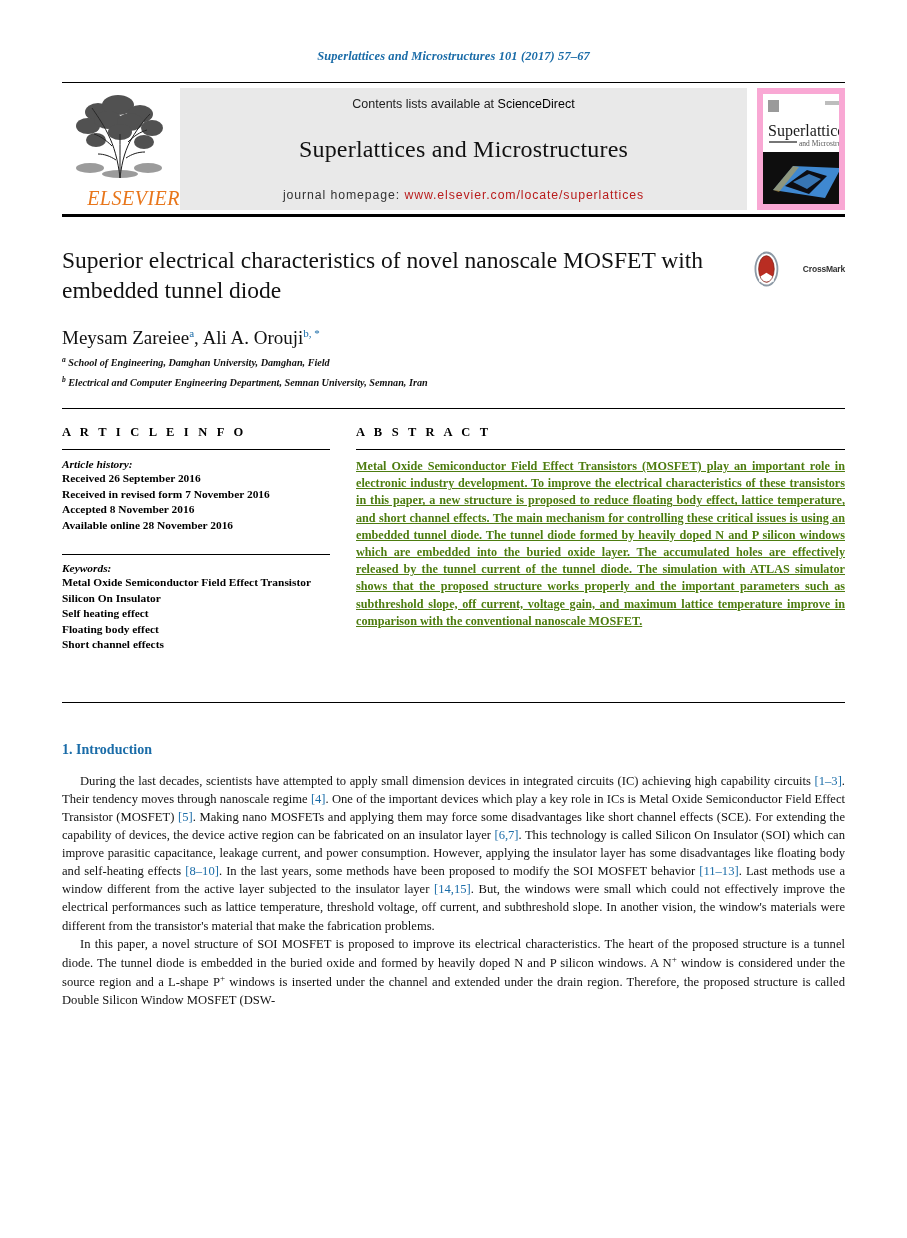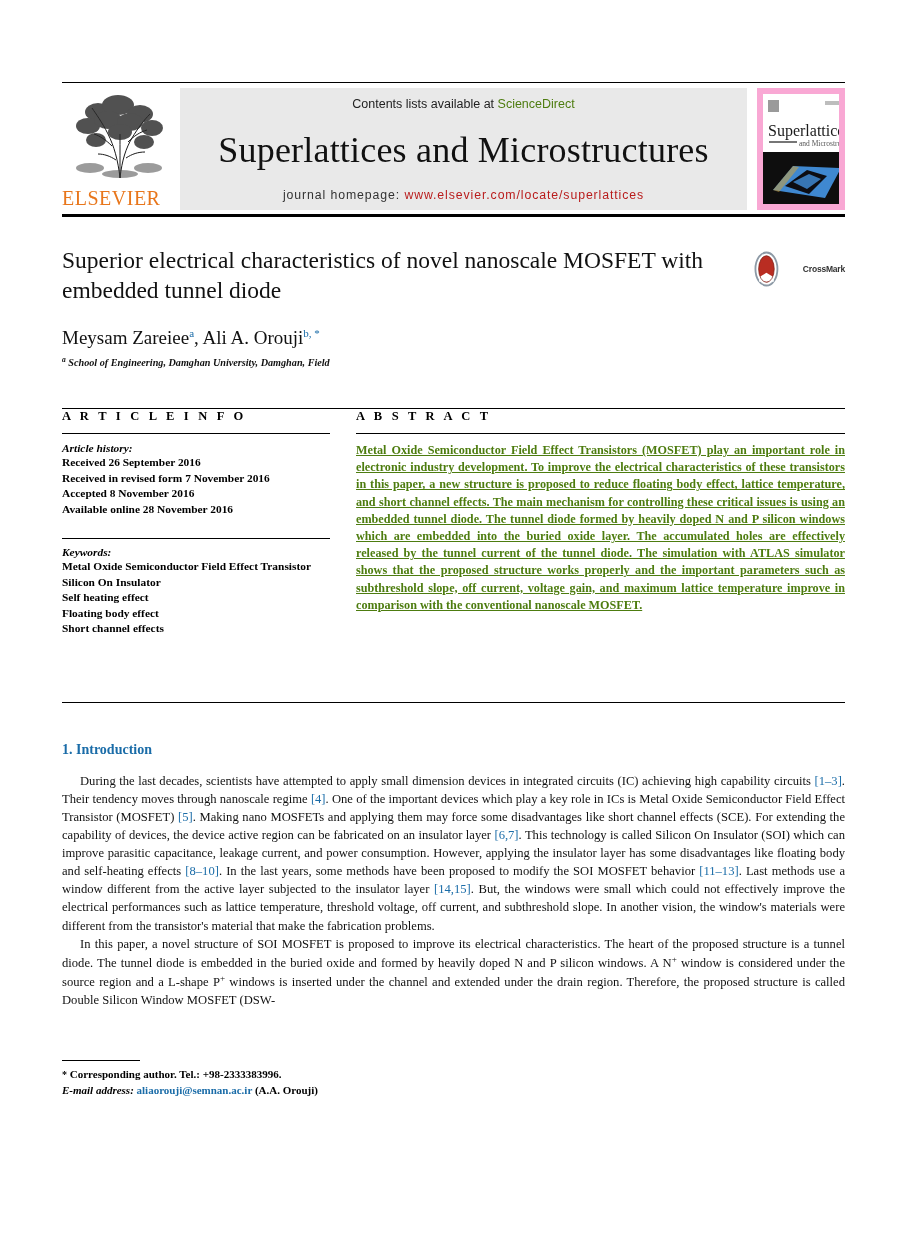--- a/index.html
+++ b/index.html
@@ -52,23 +52,24 @@
     align-items: stretch;
     height: 122px;
   }
   .elsevier-logo {
     width: 118px;
     flex: 0 0 118px;
     position: relative;
     display: flex;
     flex-direction: column;
     justify-content: flex-end;
-    align-items: flex-start;
+    align-items: flex-end;
     padding-bottom: 2px;
     box-sizing: border-box;
+    font-style: italic;
   }
   .tree-svg { position: absolute; top: 2px; left: 6px; }
   .elsevier-word {
     font-family: "Liberation Serif", serif;
     font-size: 20px;
     letter-spacing: 0.5px;
     color: #e8761b;
     position: relative;
     z-index: 2;
     line-height: 1;
@@ -82,24 +83,24 @@
     align-items: center;
     padding: 9px 0 8px 0;
     box-sizing: border-box;
   }
   .contents-line {
     font-family: "Liberation Sans", sans-serif;
     font-size: 12.5px;
     color: #222;
   }
   .contents-line .sd {
-    color: #4d7c0f;
+    color: #000000;
   }
   .journal-title {
-    font-size: 36px;
+    font-size: 24px;
     color: #111;
     letter-spacing: 0.2px;
   }
   .homepage-line {
     font-family: "Liberation Sans", sans-serif;
     font-size: 12.3px;
     color: #333;
     letter-spacing: 0.9px;
   }
   .homepage-line .url { color: #b91c1c; }
@@ -167,20 +168,21 @@
   }
   .affil sup { font-size: 7.5px; font-weight: bold; }
 
   
   .info-abstract {
     position: absolute;
     top: 408px;
     left: 62px;
     width: 783px;
     border-top: 1.4px solid #000;
+    padding-top: 16px;
     display: flex;
     gap: 26px;
     box-sizing: border-box;
   }
   .col-info { flex: 0 0 268px; }
   .col-abstract { flex: 1 1 auto; }
   .section-head {
     font-family: "Liberation Serif", serif;
     font-size: 12.5px;
     font-weight: bold;
@@ -293,20 +295,21 @@
     font-weight: bold;
     color: #111;
     line-height: 1.35;
   }
 </style>
 </head>
 <body>
 
 <div class="page">
 
+  <div class="running-head">Superlattices and Microstructures 101 (2017) 57–67</div>
 
   <div class="masthead">
     <div class="masthead-inner">
 
       <div class="elsevier-logo">
         <svg class="tree-svg" width="104" height="96" viewBox="0 0 104 96">
           <g fill="none" stroke="#1a1a1a" stroke-width="1">
             <path d="M52 88 C50 70 46 56 40 44 C34 32 28 24 24 18"></path>
             <path d="M52 88 C54 70 58 58 64 48 C70 38 76 30 82 24"></path>
             <path d="M52 88 C52 72 52 58 52 44"></path>
@@ -382,20 +385,24 @@
     </div>
 
     <div class="authors">
       <span>Meysam Zareiee</span><sup>a</sup><span>, </span><span>Ali A. Orouji</span><sup>b, *</sup>
     </div>
 
     <div class="affil">
       <sup>a</sup>
       <span>School of Engineering, Damghan University, Damghan, Field</span>
     </div>
+    <div class="affil">
+      <sup>b</sup>
+      <span>Electrical and Computer Engineering Department, Semnan University, Semnan, Iran</span>
+    </div>
   </div>
 
   <div class="info-abstract">
 
     <div class="col-info">
       <div class="section-head">A R T I C L E   I N F O</div>
       <div class="rule"></div>
       <div class="history-label">Article history:</div>
       <div class="history-line">Received 26 September 2016</div>
       <div class="history-line">Received in revised form 7 November 2016</div>
@@ -424,27 +431,15 @@
   <div class="body-rule"></div>
 
   <div class="body-content">
     <div class="sec-title">1. Introduction</div>
 
     <p class="para"><span>During the last decades, scientists have attempted to apply small dimension devices in integrated circuits (IC) achieving high capability circuits </span><span class="cite">[1–3]</span><span>. Their tendency moves through nanoscale regime </span><span class="cite">[4]</span><span>. One of the important devices which play a key role in ICs is Metal Oxide Semiconductor Field Effect Transistor (MOSFET) </span><span class="cite">[5]</span><span>. Making nano MOSFETs and applying them may force some disadvantages like short channel effects (SCE). For extending the capability of devices, the device active region can be fabricated on an insulator layer </span><span class="cite">[6,7]</span><span>. This technology is called Silicon On Insulator (SOI) which can improve parasitic capacitance, leakage current, and power consumption. However, applying the insulator layer has some disadvantages like floating body and self-heating effects </span><span class="cite">[8–10]</span><span>. In the last years, some methods have been proposed to modify the SOI MOSFET behavior </span><span class="cite">[11–13]</span><span>. Last methods use a window different from the active layer subjected to the insulator layer </span><span class="cite">[14,15]</span><span>. But, the windows were small which could not effectively improve the electrical performances such as lattice temperature, threshold voltage, off current, and subthreshold slope. In another vision, the window's materials were different from the transistor's material that make the fabrication problems.</span></p>
 
     <p class="para"><span>In this paper, a novel structure of SOI MOSFET is proposed to improve its electrical characteristics. The heart of the proposed structure is a tunnel diode. The tunnel diode is embedded in the buried oxide and formed by heavily doped N and P silicon windows. A N</span><sup>+</sup><span> window is considered under the source region and a L-shape P</span><sup>+</sup><span> windows is inserted under the channel and extended under the drain region. Therefore, the proposed structure is called Double Silicon Window MOSFET (DSW-</span></p>
   </div>
 
-  <div class="footer">
-    <div class="foot-rule"></div>
-    <div class="foot-line">
-      <span class="star">*</span>
-      <span>Corresponding author. Tel.: +98-2333383996.</span>
-    </div>
-    <div class="foot-line">
-      <em>E-mail address:</em>
-      <span class="link">aliaorouji@semnan.ac.ir</span>
-      <span>(A.A. Orouji)</span>
-    </div>
-  </div>
 
 
 </div>
 
 </body></html>

